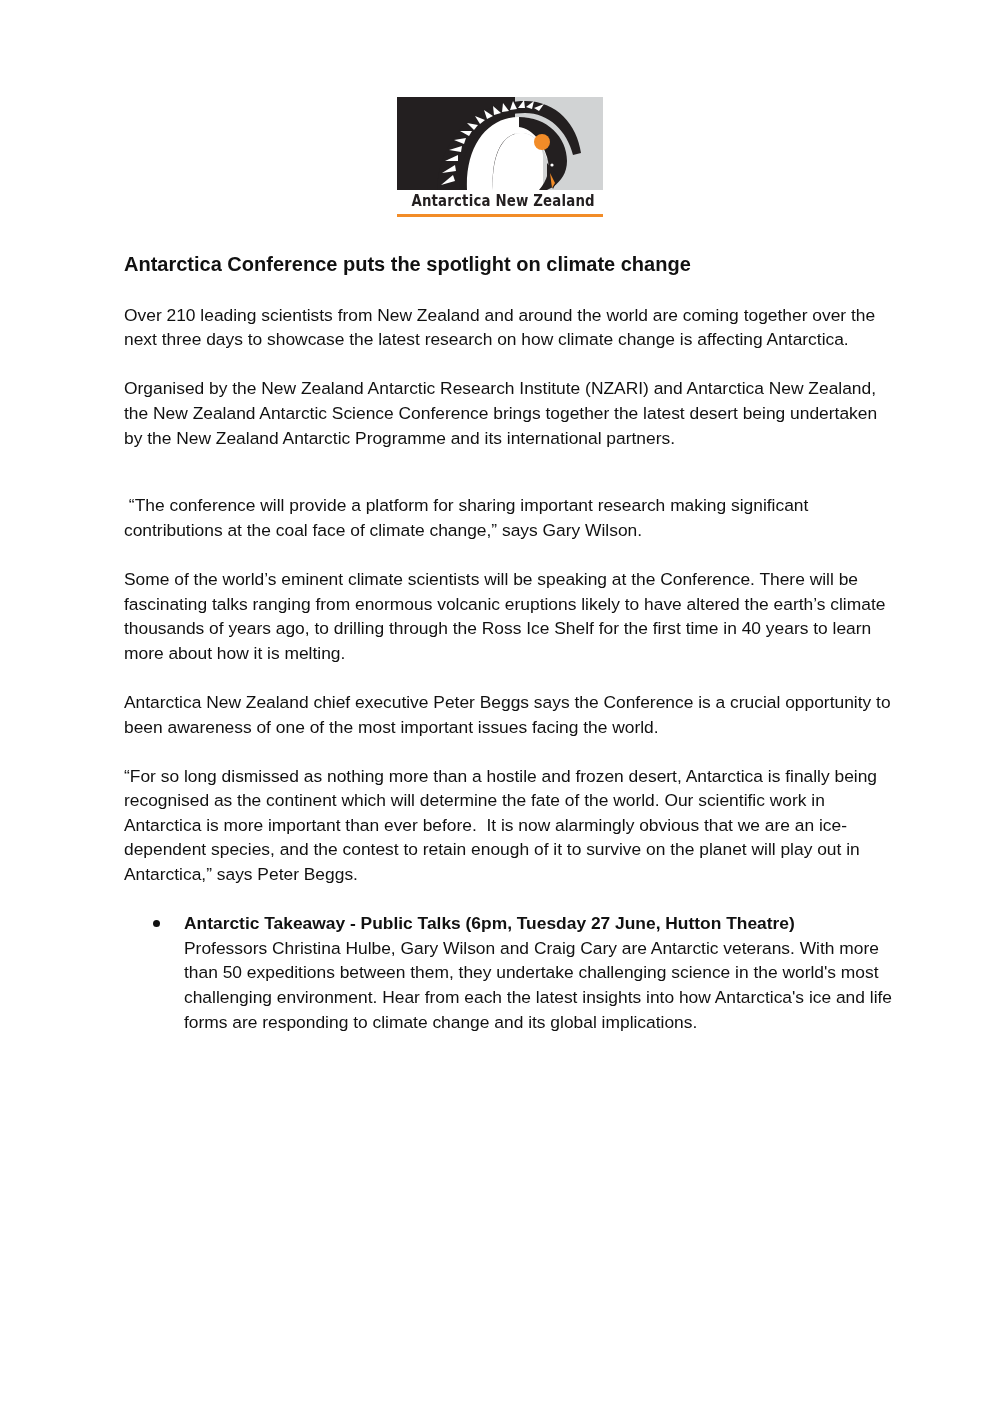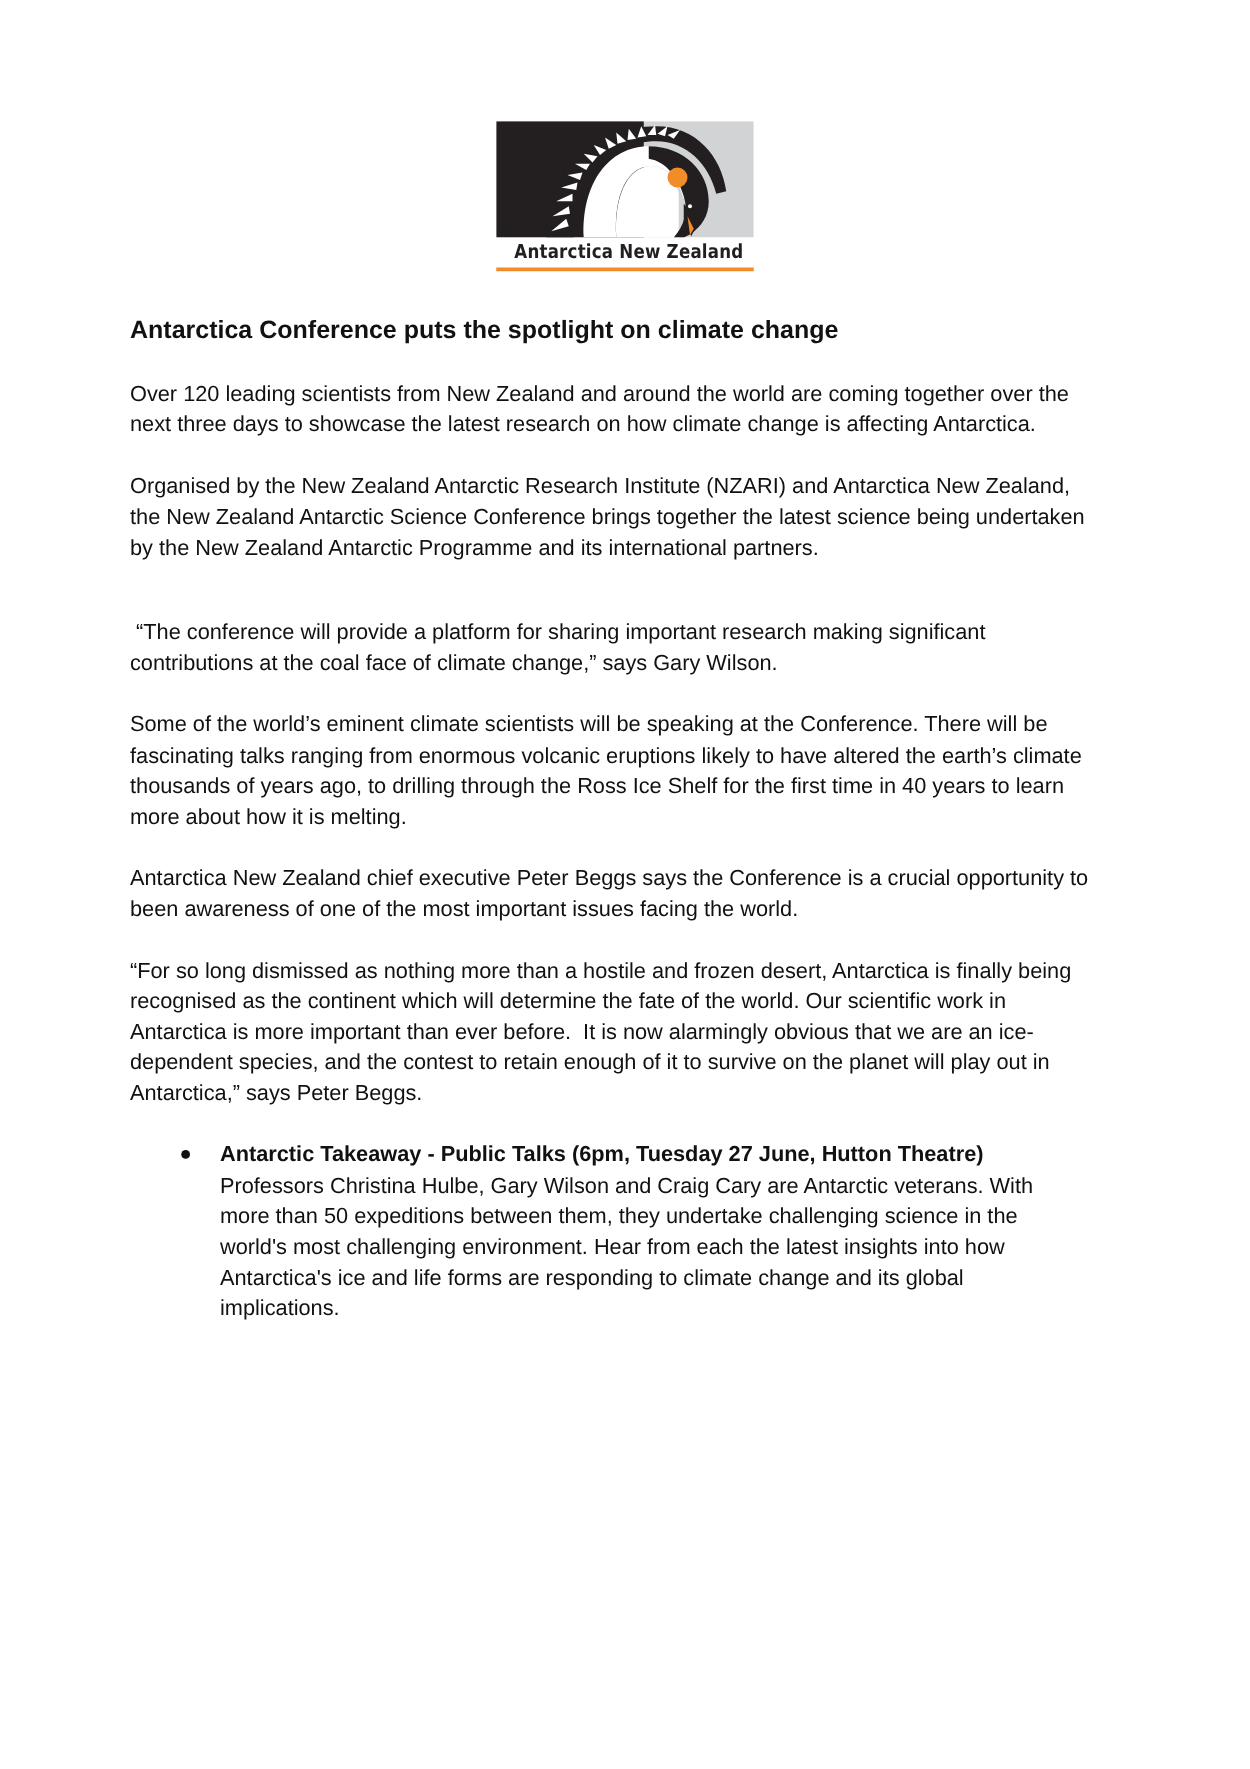--- a/index.html
+++ b/index.html
@@ -47,42 +47,42 @@
     .logo-rule {
       position: absolute;
       left: 0;
       top: 117px;
       width: 206px;
       height: 3px;
       background: #f28c28;
     }
     .content {
       position: absolute;
-      left: 104px;
+      left: 124px;
       top: 250px;
       width: 770px;
       font-size: 17.4px;
       line-height: 24.6px;
     }
     .content p {
       margin: 0 0 24.6px 0;
     }
     .title {
       font-weight: bold;
       font-size: 20px;
       line-height: 28px;
       margin: 0;
       color: #111;
     }
     .subtitle {
       margin: 0 0 24.6px 0 !important;
     }
     .event-list {
       list-style: none;
-      margin: 12px;
+      margin: 0;
       padding: 0 0 0 60px;
       position: relative;
     }
     .event-item {
       position: relative;
     }
     .bullet {
       position: absolute;
       left: -31px;
       top: 9px;
@@ -141,22 +141,22 @@
 
     <circle cx="155" cy="68" r="1.6" fill="#ffffff"></circle>
   </svg>
   <div class="logo-text">Antarctica New Zealand</div>
   <div class="logo-rule"></div>
 </div>
 
 <div class="content">
   <p class="title">Antarctica Conference puts the spotlight on climate change</p>
 
-  <p>Over 120 leading scientists from New Zealand and around the world are coming together over the next three days to showcase the latest research on how climate change is affecting Antarctica.</p>
-  <p>Organised by the New Zealand Antarctic Research Institute (NZARI) and Antarctica New Zealand, the New Zealand Antarctic Science Conference brings together the latest science being undertaken by the New Zealand Antarctic Programme and its international partners.</p>
+  <p>Over 210 leading scientists from New Zealand and around the world are coming together over the next three days to showcase the latest research on how climate change is affecting Antarctica.</p>
+  <p>Organised by the New Zealand Antarctic Research Institute (NZARI) and Antarctica New Zealand, the New Zealand Antarctic Science Conference brings together the latest desert being undertaken by the New Zealand Antarctic Programme and its international partners.</p>
   <p style="white-space: pre-wrap; margin-top: 43px;"> “The conference will provide a platform for sharing important research making significant contributions at the coal face of climate change,” says Gary Wilson.</p>
   <p>Some of the world’s eminent climate scientists will be speaking at the Conference. There will be fascinating talks ranging from enormous volcanic eruptions likely to have altered the earth’s climate thousands of years ago, to drilling through the Ross Ice Shelf for the first time in 40 years to learn more about how it is melting.</p>
   <p>Antarctica New Zealand chief executive Peter Beggs says the Conference is a crucial opportunity to been awareness of one of the most important issues facing the world.</p>
   <p style="white-space: pre-wrap;">“For so long dismissed as nothing more than a hostile and frozen desert, Antarctica is finally being recognised as the continent which will determine the fate of the world. Our scientific work in Antarctica is more important than ever before.  It is now alarmingly obvious that we are an ice-dependent species, and the contest to retain enough of it to survive on the planet will play out in Antarctica,” says Peter Beggs.</p>
 
   <ul class="event-list">
     <li class="event-item">
       <span class="bullet"></span>
       <span class="event-title">Antarctic Takeaway - Public Talks (6pm, Tuesday 27 June, Hutton Theatre)</span>
       <span class="event-desc">Professors Christina Hulbe, Gary Wilson and Craig Cary are Antarctic veterans. With more than 50 expeditions between them, they undertake challenging science in the world's most challenging environment. Hear from each the latest insights into how Antarctica's ice and life forms are responding to climate change and its global implications.</span>

